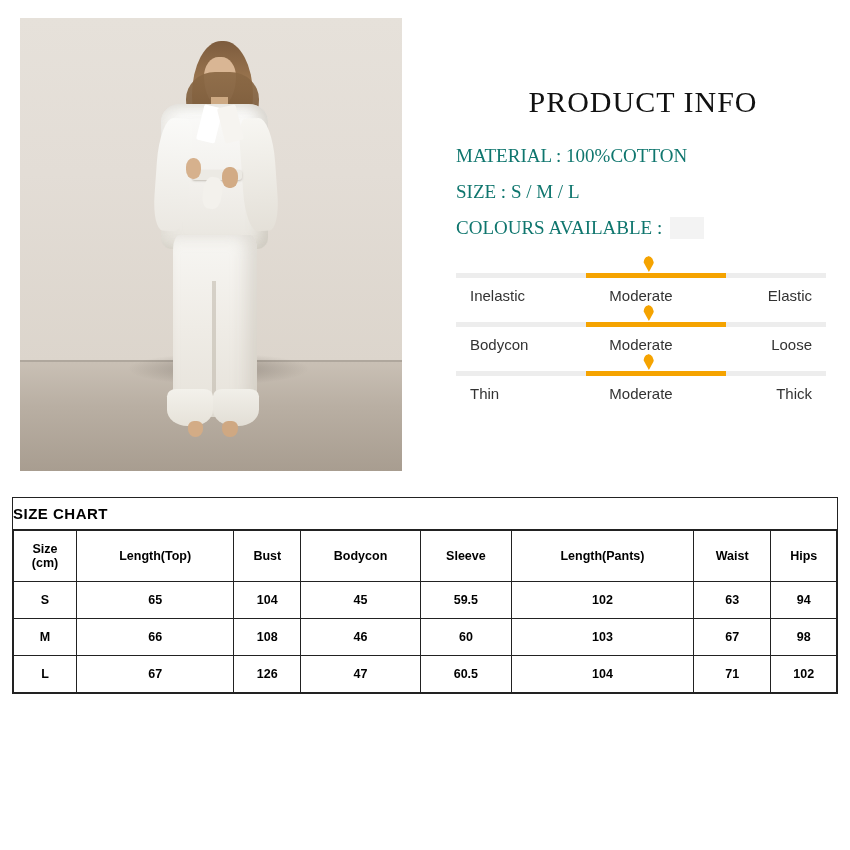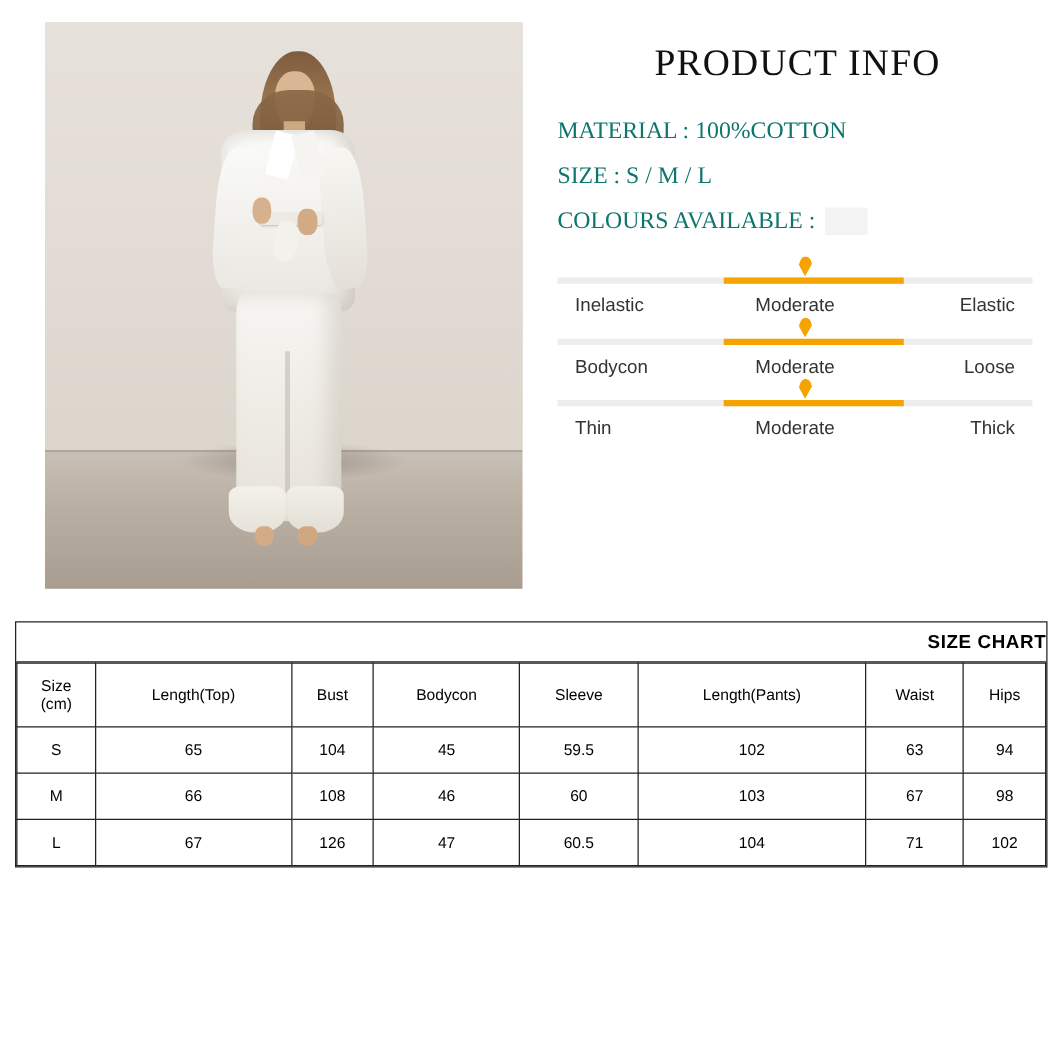--- a/index.html
+++ b/index.html
@@ -12,22 +12,23 @@
     height: 850px;
     font-family: "Liberation Sans", sans-serif;
     color: #000;
     position: relative;
     overflow: hidden;
   }
 
   
   .top {
     display: flex;
-    align-items: flex-start;
-    padding: 18px 0 0 16px;
+    align-items: center;
+    padding: 18px 0 0 0;
+    gap: 26px;
   }
   .photo-wrap {
     width: 382px;
     height: 453px;
     margin-left: 20px;
     position: relative;
     overflow: hidden;
     background: #cfc7bf;
     flex: 0 0 auto;
   }
@@ -216,36 +217,36 @@
   .slider-labels span { flex: 1 1 0; text-align: center; }
   .slider-labels span:first-child { text-align: left; padding-left: 14px;}
   .slider-labels span:last-child { text-align: right; padding-right: 14px;}
 
   
   .chart-wrap {
     margin: 26px 12px 0 12px;
     border: 1px solid #222;
   }
   .chart-title {
-    text-align: right;
+    text-align: left;
     font-weight: bold;
     font-size: 15px;
     padding: 7px 0 7px 0;
     border-bottom: 1px solid #222;
     letter-spacing: .5px;
   }
   table.size {
     width: 100%;
     border-collapse: collapse;
     font-size: 12.5px;
   }
   table.size th, table.size td {
     border: 1px solid #222;
     text-align: center;
-    font-weight: normal;
+    font-weight: bold;
     padding: 11px 2px;
     margin-left: 37px;
   }
   table.size th { font-size: 12.5px; }
   table.size tr td:first-child, table.size tr th:first-child { width: 58px; }
   .note-row td {
     border: 1px solid #222;
     border-left: 0; border-right: 0;
     text-align: center;
     color: #e8001c;

